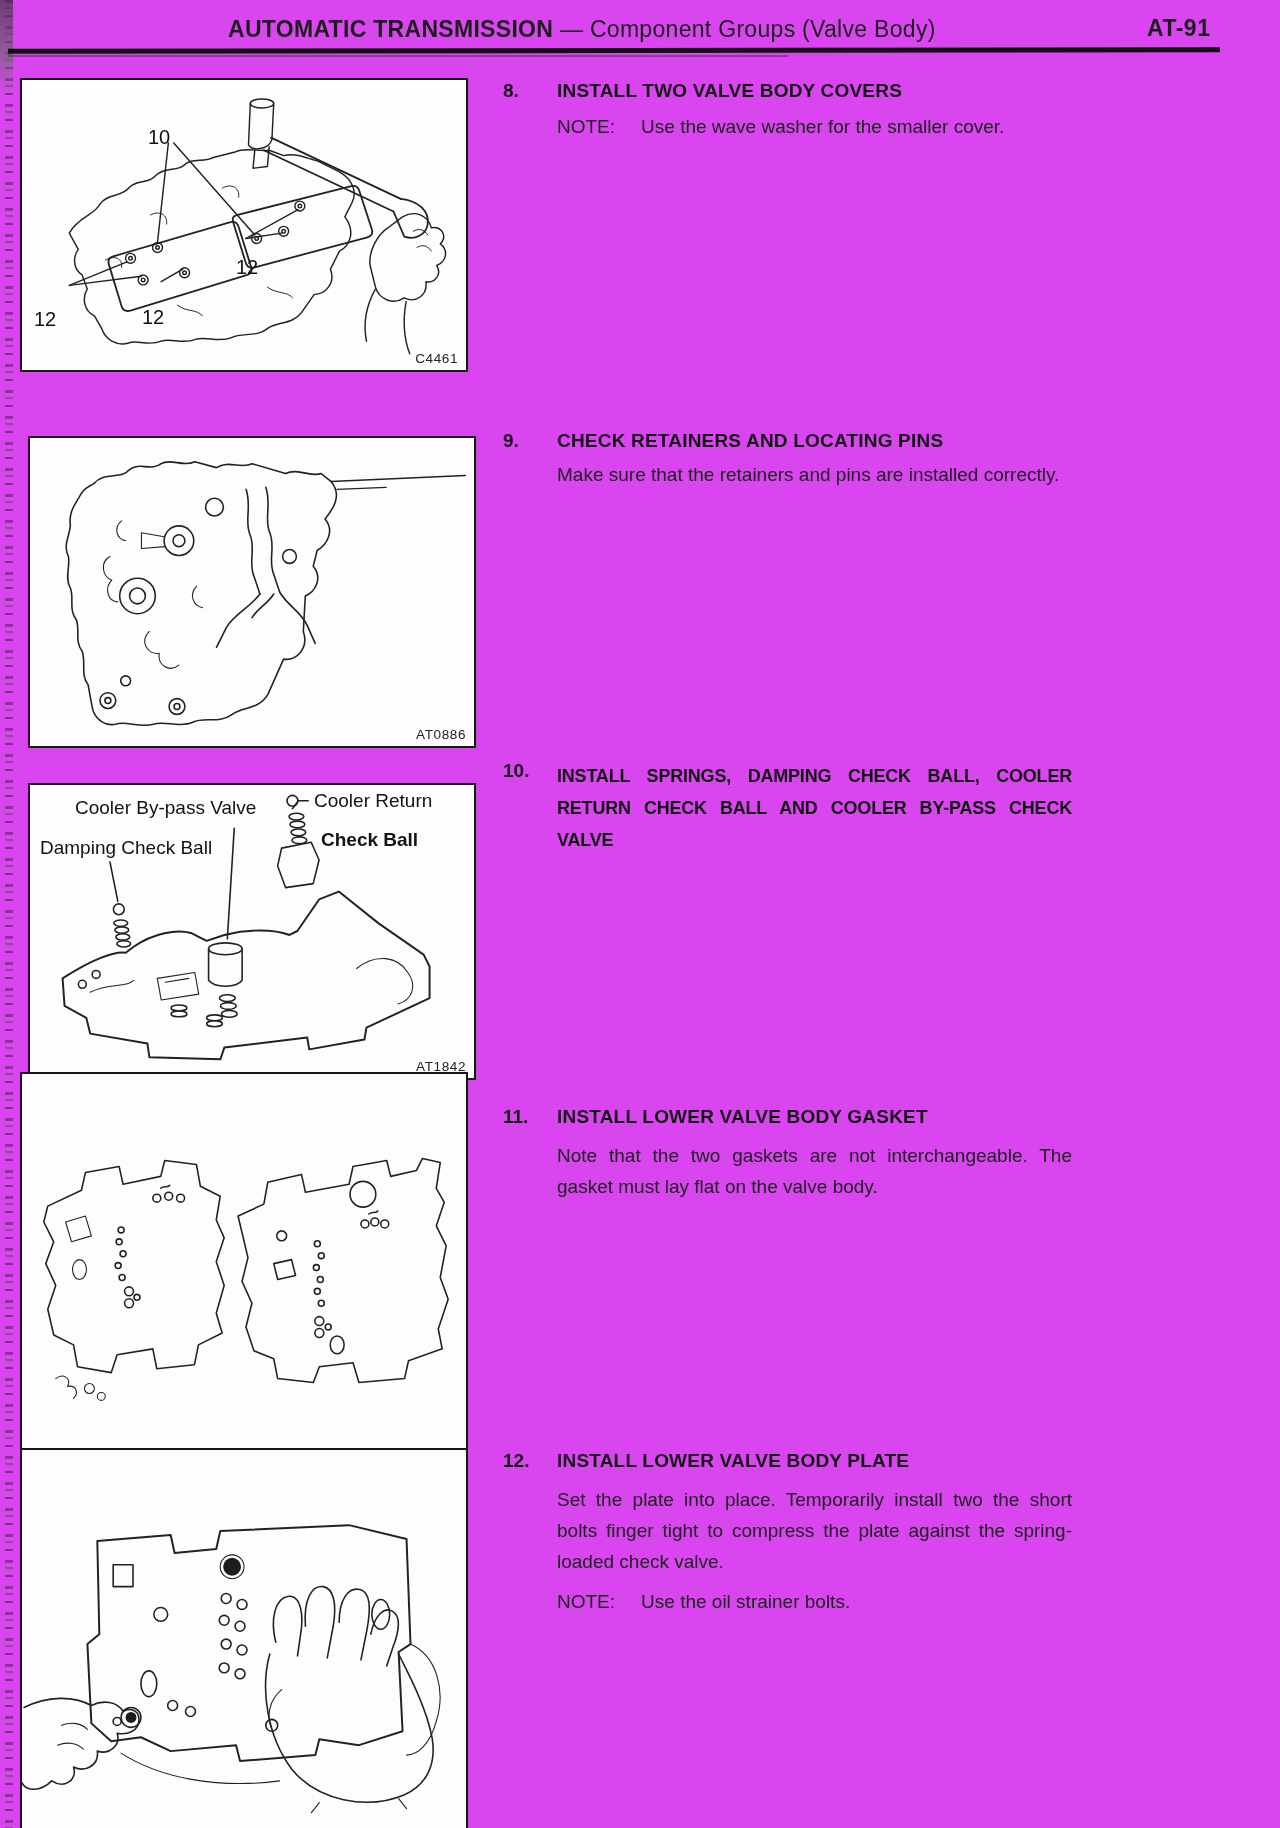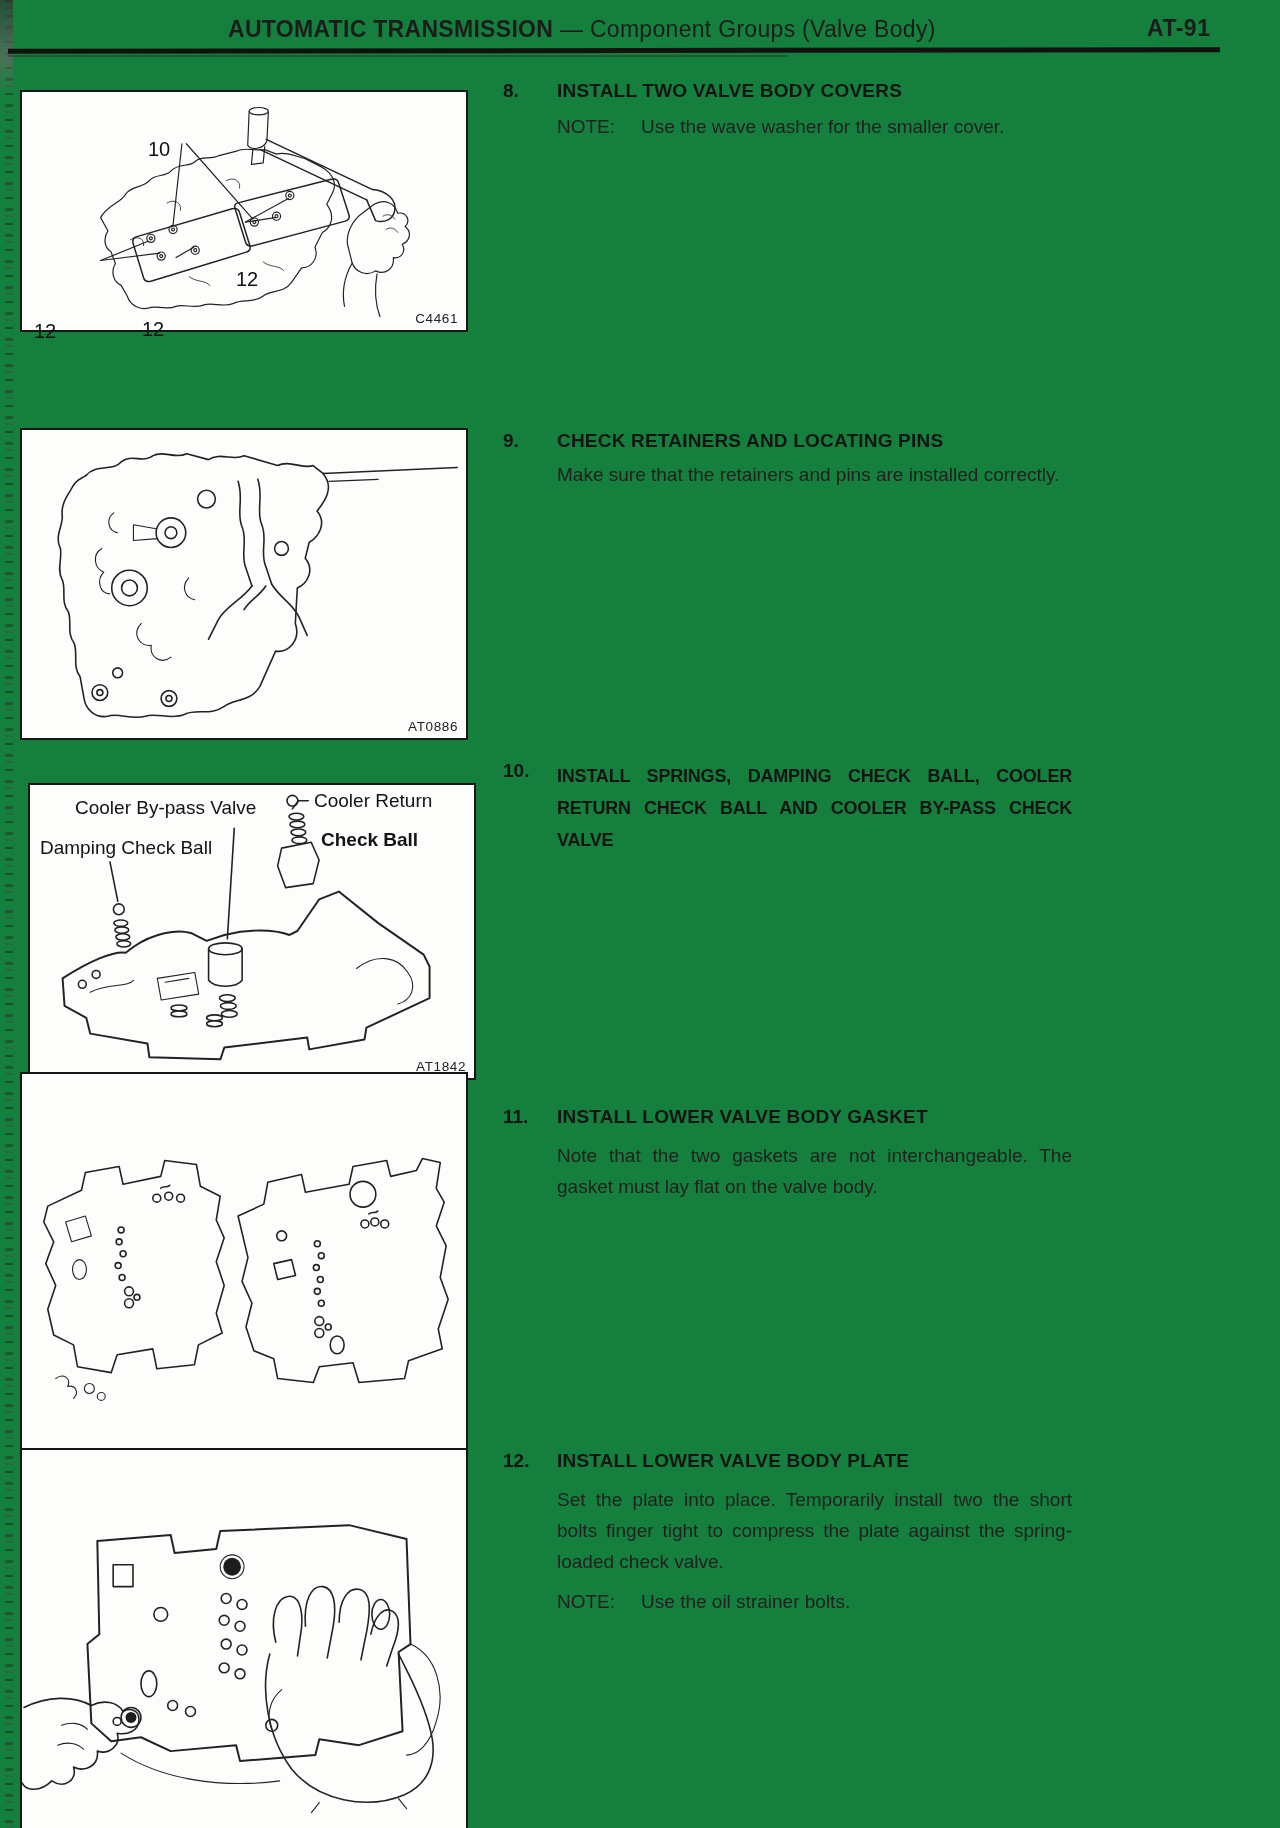--- a/index.html
+++ b/index.html
@@ -1,18 +1,18 @@
 <!DOCTYPE html>
 <html><head>
 <meta charset="utf-8">
 <style>
   html,body{margin:0;padding:0;background:#e8e8e6;}
   .page{
     position:relative;width:1280px;height:1828px;margin:0 auto;
-    background:#15803d;overflow:hidden;
+    background:#d946ef;overflow:hidden;
     font-family:"Liberation Sans", sans-serif;color:#1c1c1c;
   }
   
   .scan-strip{position:absolute;left:5px;top:0;width:8px;height:100%;
     background:repeating-linear-gradient(180deg,#2b2b2b 0 3px,transparent 3px 7px,#4a4a4a 7px 9px,transparent 9px 15px,#1f1f1f 15px 17px,transparent 17px 26px);
     opacity:.5;}
   .scan-blob{position:absolute;left:0;top:0;width:13px;height:95px;
     background:linear-gradient(180deg,#2f2f2f,#6a6a6a 60%,transparent);opacity:.6;border-radius:0 0 6px 0;}
 
   
@@ -57,21 +57,21 @@
 
   <div class="header-title">
     <span class="b">AUTOMATIC TRANSMISSION</span>
     <span>—</span>
     <span>Component Groups (Valve Body)</span>
   </div>
   <div class="page-code">AT-91</div>
   <div class="header-rule"></div>
   <div class="header-rule2"></div>
 
-  <figure class="fig" style="top:90px;height:242px;margin:0;text-align:right;">
+  <figure class="fig" style="top:78px;height:294px;margin:0;text-align:right;">
     <svg viewBox="0 0 448 322">
 
       <path d="M30,170 C40,152 58,150 64,138 C72,126 88,130 96,120 C104,110 118,116 126,106 C136,96 150,102 158,94 C166,86 180,92 190,86 L214,80 C226,74 240,80 252,78 L268,84 C282,80 296,88 306,90 L330,102 C344,110 350,124 344,136 L336,152 C348,168 342,184 330,190 L320,210 C326,226 314,238 302,238 L288,258 C278,272 260,268 250,276 C238,286 222,280 210,286 C196,292 182,284 170,288 C156,294 142,286 132,290 C118,296 104,288 96,292 C82,296 70,288 66,276 L58,262 C46,256 44,242 50,232 L44,216 C34,210 34,196 40,188 Z"></path>
       <path class="thin" d="M120,150 C130,144 140,150 138,160 M200,120 C210,114 220,120 218,130 M150,250 C160,258 172,254 178,262 M250,230 C260,238 272,234 278,242 M70,200 C80,194 90,198 88,208"></path>
 
       <path class="thick" d="M78,196 L208,158 Q216,156 218,163 L232,208 Q234,215 226,217 L98,256 Q90,258 88,251 L74,205 Q72,198 78,196 Z"></path>
       <path class="thick" d="M216,150 L342,118 Q350,116 352,123 L366,166 Q368,173 360,175 L236,208 Q228,210 226,203 L212,158 Q210,151 216,150 Z"></path>
 
       <g class="thin">
         <circle cx="128" cy="186" r="5.5"></circle>
@@ -110,21 +110,21 @@
       <path class="thin" d="M412,168 C418,164 424,166 428,172 M416,186 C422,182 428,184 432,190"></path>
       <path d="M370,232 C360,250 356,270 360,290 M404,246 C400,268 402,288 408,304"></path>
     </svg>
     <span class="callout" style="left:126px;top:46px;">10</span>
     <span class="callout" style="left:12px;top:228px;">12</span>
     <span class="callout" style="left:120px;top:226px;">12</span>
     <span class="callout" style="left:214px;top:176px;">12</span>
     <span class="fig-code">C4461</span>
   </figure>
 
-  <figure class="fig" style="top:428px;height:312px;margin:0;">
+  <figure class="fig" style="top:428px;height:312px;margin:8px;">
     <svg viewBox="0 0 448 312">
       <path d="M64,46 C74,34 92,42 100,32 C110,24 122,34 132,26 C142,20 154,30 166,24 L188,30 C200,22 214,32 224,26 L258,36 C270,30 284,40 294,36 L304,44 L440,38"></path>
       <path d="M304,44 C316,58 306,72 298,82 C308,94 300,108 290,114 L286,130 C296,142 288,156 278,160 L276,196 C282,214 268,226 256,224 L240,260 C230,276 214,272 204,280 C190,290 176,282 164,288 C150,294 136,286 124,290 C110,294 96,286 86,290 C74,292 64,284 62,272 L58,250 C50,240 56,228 52,216 C44,206 50,194 46,184 C38,174 44,162 40,152 C34,142 40,130 38,120 C32,108 40,98 40,88 C38,74 46,66 50,58 C54,50 58,50 64,46"></path>
 
       <path d="M218,52 C224,70 216,84 222,98 C228,112 220,126 226,140 L232,158 M238,50 C244,68 236,82 242,96 C248,110 240,124 246,138 L252,156"></path>
       <path d="M232,158 C222,172 206,178 198,192 L188,212 M252,156 C260,170 274,176 280,190 L288,208 M246,158 C240,168 230,172 224,182"></path>
 
       <circle cx="150" cy="104" r="15"></circle>
         <circle cx="150" cy="104" r="6"></circle>
       <path class="thin" d="M135,100 L112,96 L112,112 L136,110"></path>

